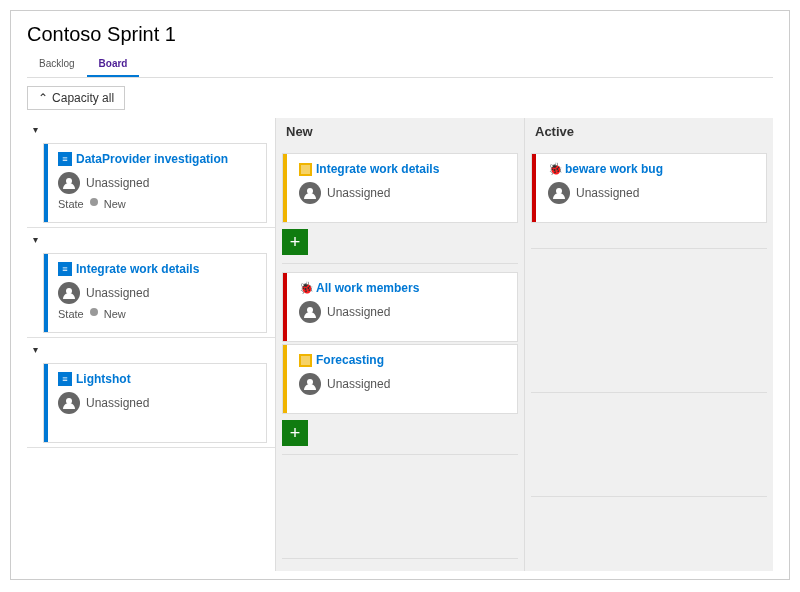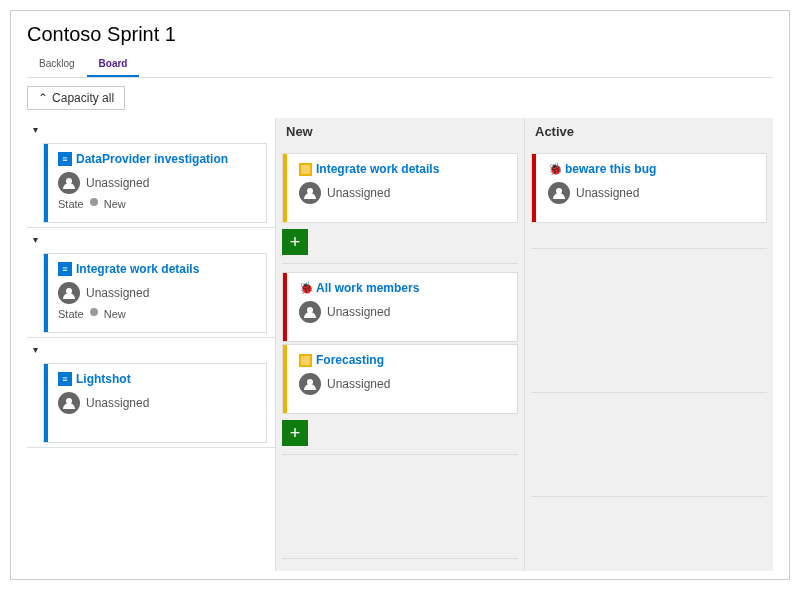--- a/index.html
+++ b/index.html
@@ -454,21 +454,21 @@
 
       <div class="board-col">
         <div class="board-col-header">Active</div>
         <div class="board-col-content">
 
           <div class="section-block">
             <div class="board-card">
               <div class="card-left-bar red"></div>
               <div class="card-title">
                 <span class="icon-bug">🐞</span>
-                <span>beware this bug</span>
+                <span>beware work bug</span>
               </div>
               <div class="card-user">
                 <div class="avatar-circle">
                   <svg width="14" height="14" viewBox="0 0 14 14" fill="white">
                       <circle cx="7" cy="5" r="3"></circle>
                       <path d="M1 13c0-3.3 2.7-6 6-6s6 2.7 6 6"></path>
                     </svg>
                 </div>
                 <span class="unassigned-text">Unassigned</span>
               </div>

